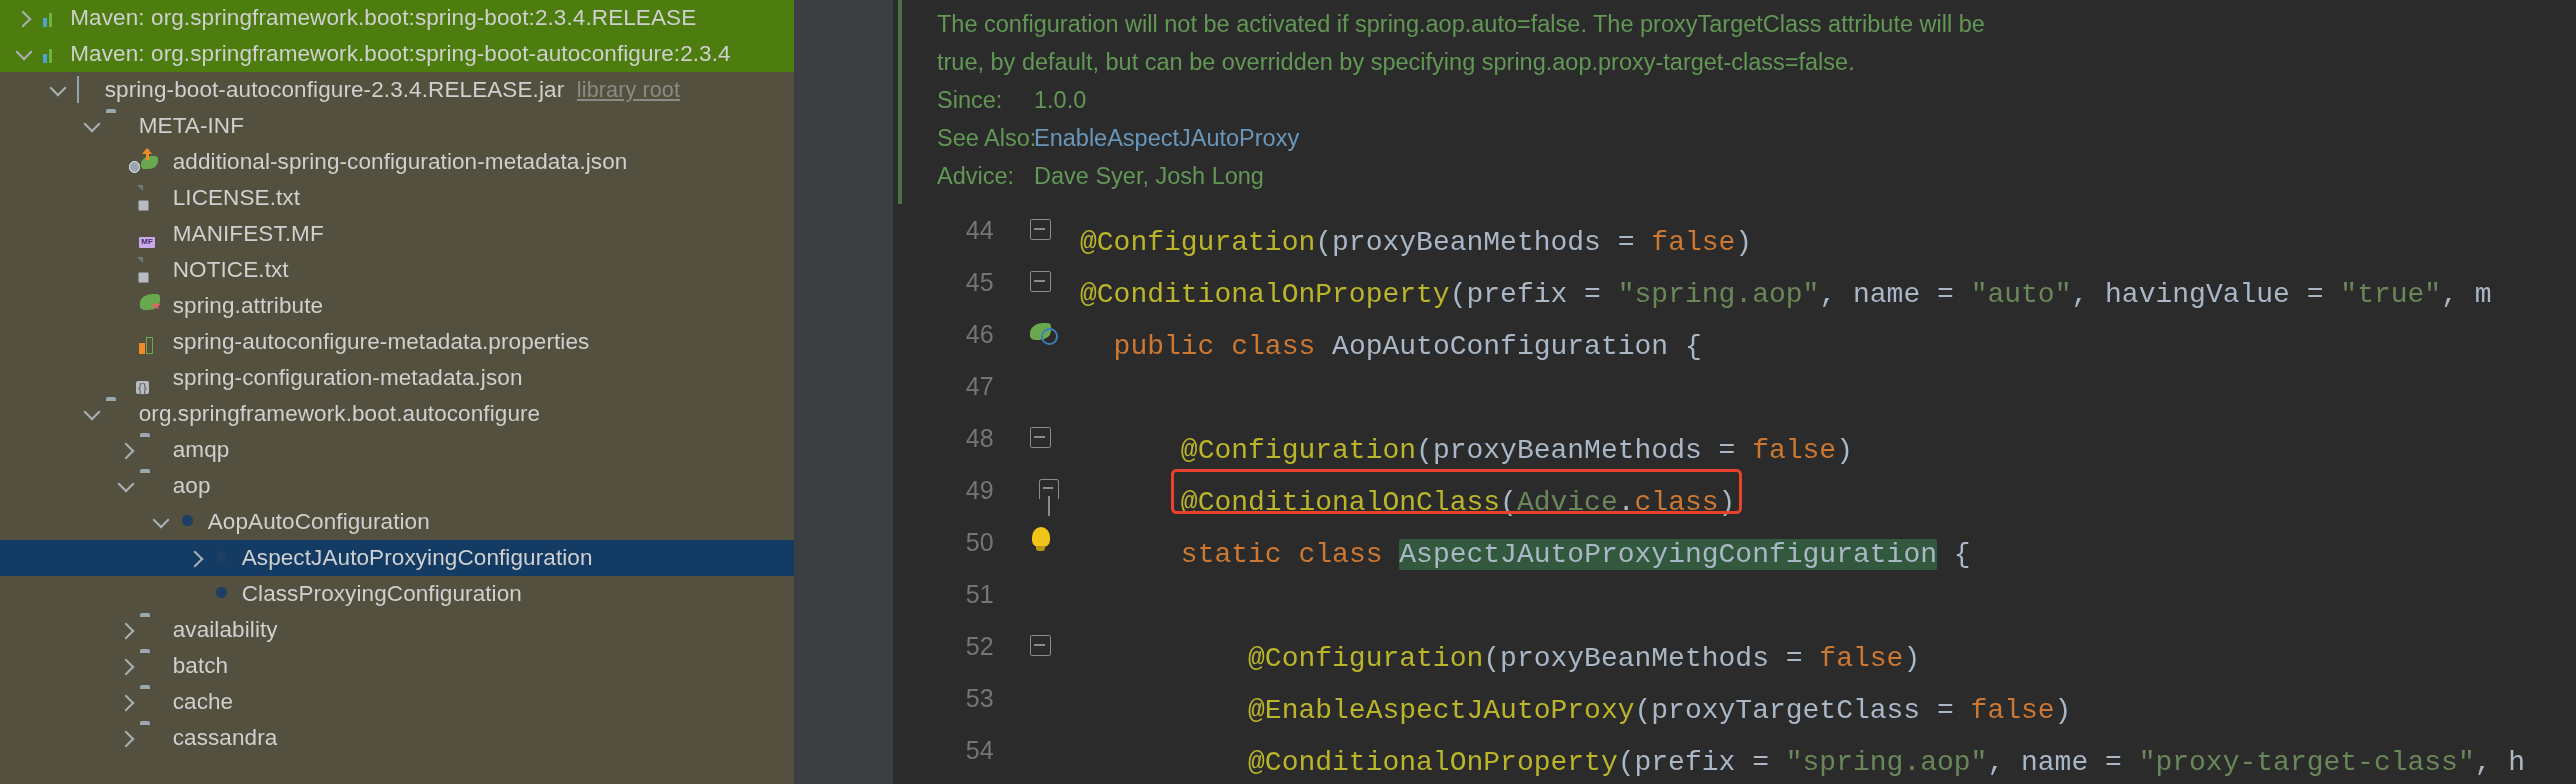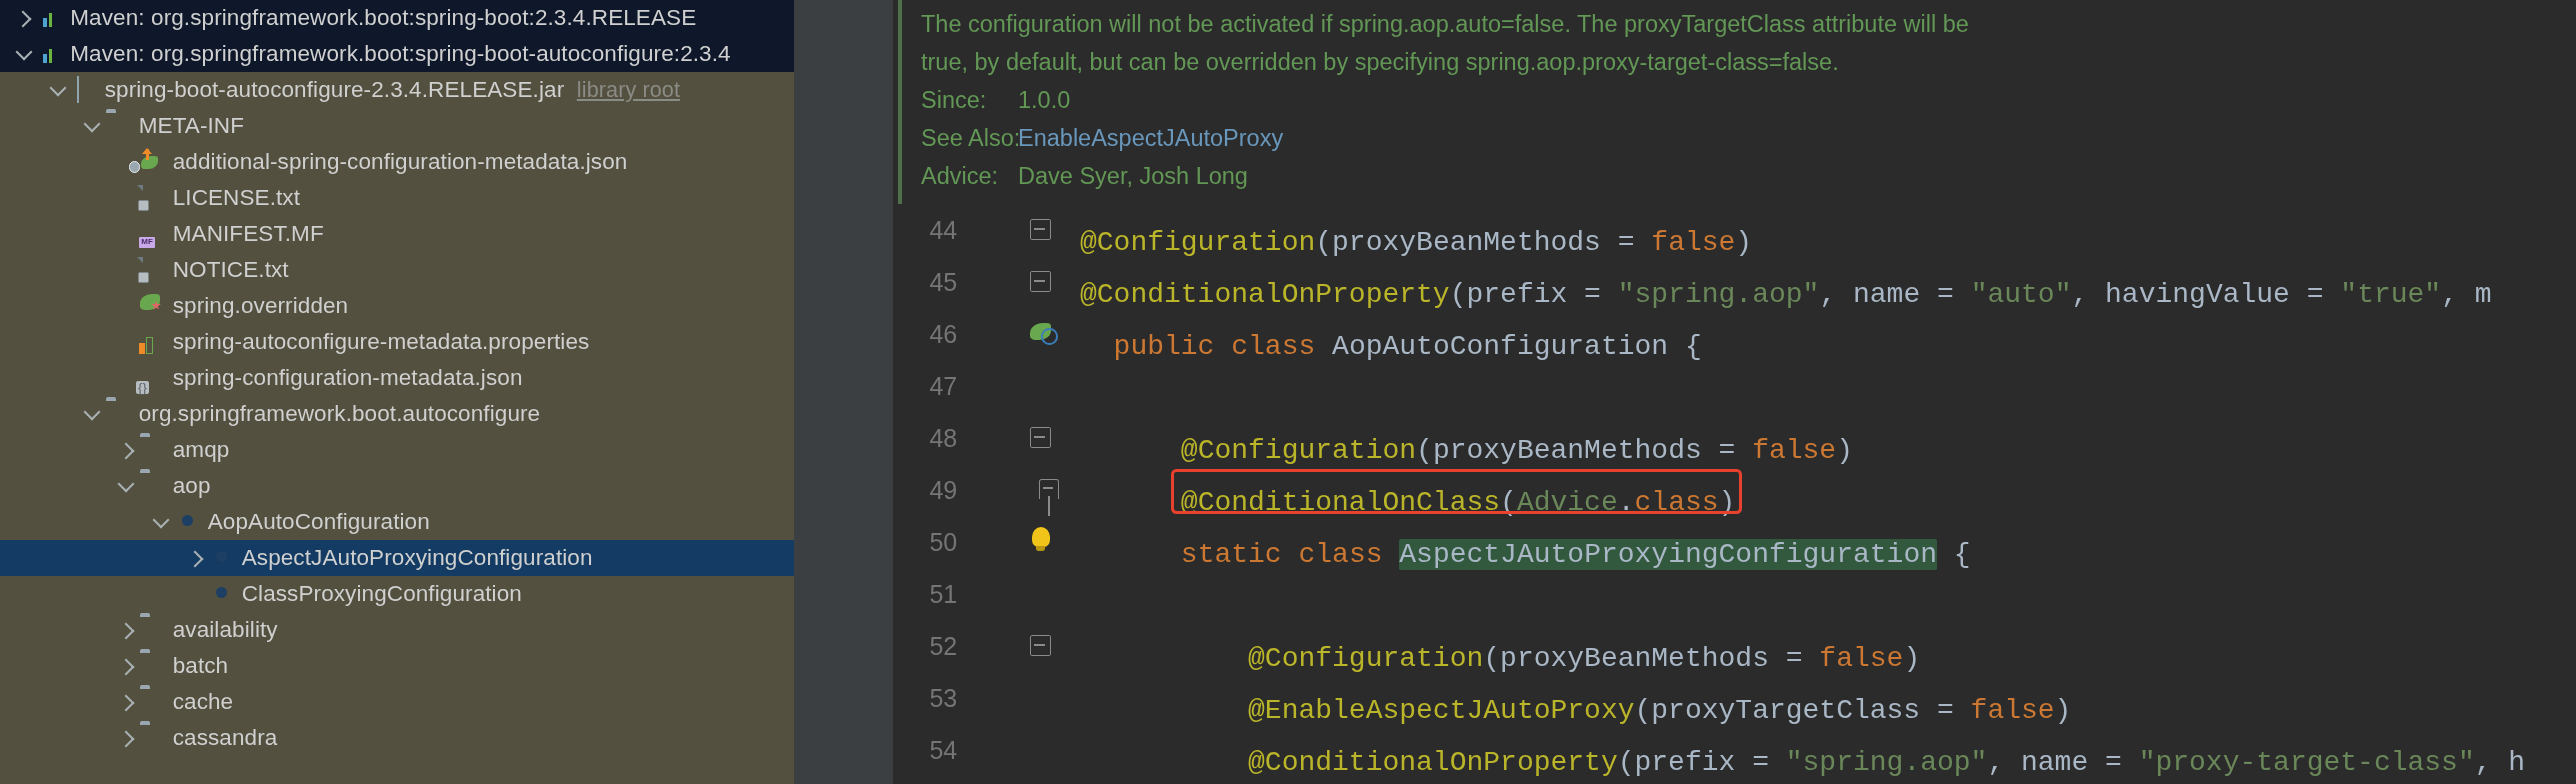--- a/index.html
+++ b/index.html
@@ -29,21 +29,21 @@
   .tree-row {
     height: 36px;
     display: flex;
     align-items: center;
     position: relative;
     white-space: nowrap;
     font-size: 22.5px;
     color: #cfd0cf;
     letter-spacing: 0.1px;
   }
-  .tree-row.dark { background: #0f172a; }
+  .tree-row.dark { background: #4d7c0f; }
   .tree-row.selected { background: #143b63; }
   .arrow {
     width: 23.5px;
     height: 23.5px;
     flex: 0 0 23.5px;
     position: relative;
   }
   .arrow.none::before { content: ""; }
   .arrow.right::before,
   .arrow.down::before {
@@ -215,39 +215,39 @@
     color: #629755;
     font-family: "Liberation Sans", sans-serif;
     white-space: nowrap;
   }
   .doc-bar {
     position: absolute;
     left: 5.4px; top: 0;
     width: 3.6px; height: 100%;
     background: #4f6e4a;
   }
-  .doc-pad { padding-left: 28px; }
+  .doc-pad { padding-left: 44px; }
   .doc-key { width: 97px; display:inline-block; }
   .doc-link { color: #6897bb; }
   .doc-val { color: #629755; }
 
   
   .code-line {
     height: 52px;
     display: flex;
     align-items: center;
     position: relative;
     font-family: "Liberation Mono", monospace;
     font-size: 28px;
     white-space: pre;
   }
   .ln {
     width: 115px;
     flex: 0 0 115px;
-    text-align: center;
+    text-align: right;
     color: #757575;
     font-family: "Liberation Sans", sans-serif;
     font-size: 25px;
     padding-right: 14.4px;
   }
   .gut {
     width: 72px;
     flex: 0 0 72px;
     position: relative;
     height: 52px;
@@ -369,21 +369,21 @@
       <div class="tree-row">
         <span style="width: 115px; flex: 0 0 115px;"></span>
         <span class="arrow none"></span>
         <span class="tico"><span class="ic-file"><span class="badge"></span></span></span>
         <span class="tlabel">NOTICE.txt</span>
       </div>
       <div class="tree-row">
         <span style="width: 115px; flex: 0 0 115px;"></span>
         <span class="arrow none"></span>
         <span class="tico"><span class="ic-spring"></span></span>
-        <span class="tlabel">spring.overridden</span>
+        <span class="tlabel">spring.attribute</span>
       </div>
       <div class="tree-row">
         <span style="width: 115px; flex: 0 0 115px;"></span>
         <span class="arrow none"></span>
         <span class="tico"><span class="ic-props"></span></span>
         <span class="tlabel">spring-autoconfigure-metadata.properties</span>
       </div>
       <div class="tree-row">
         <span style="width: 115px; flex: 0 0 115px;"></span>
         <span class="arrow none"></span>

